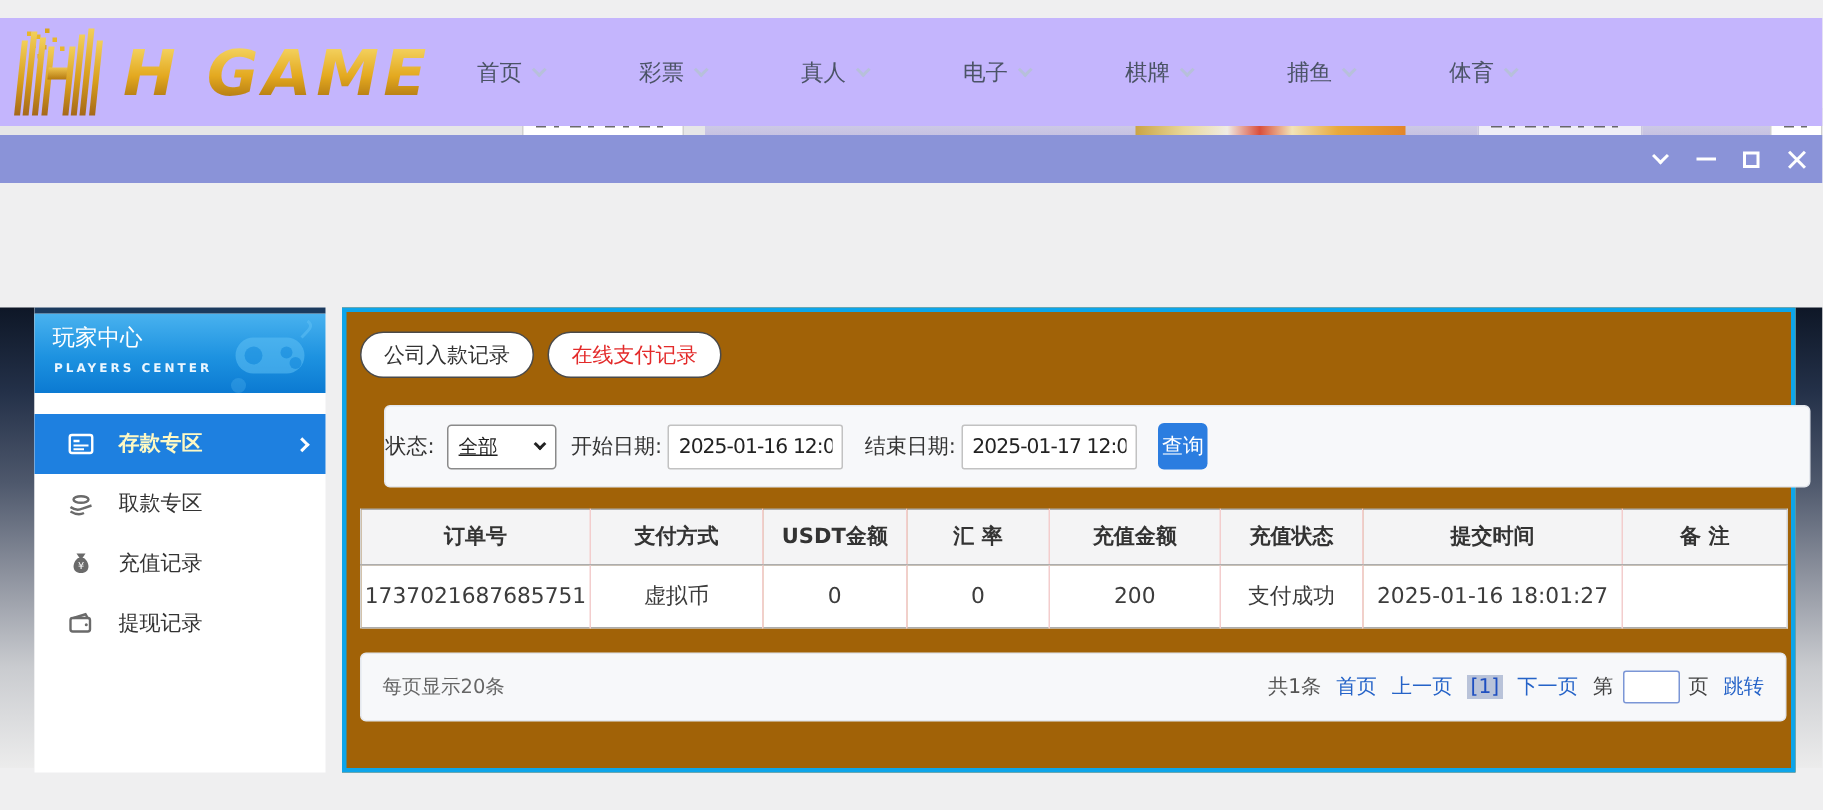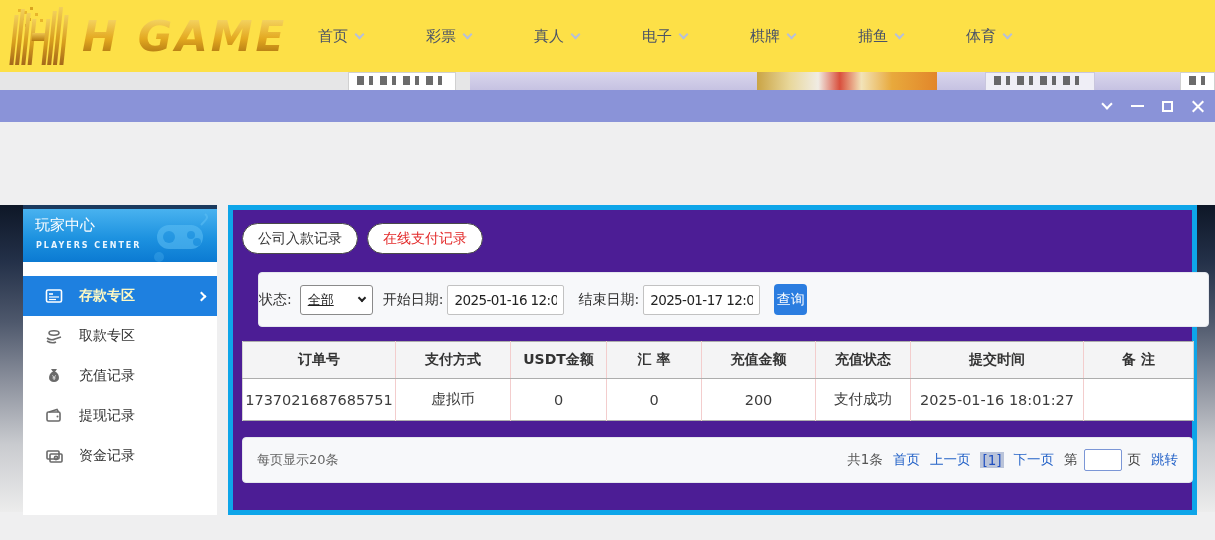--- a/index.html
+++ b/index.html
@@ -1,20 +1,20 @@
 <!DOCTYPE html>
 <html><head>
 <meta charset="utf-8">
 <style>
   * { margin:0; padding:0; box-sizing:border-box; }
   html,body { width:1215px; height:540px; overflow:hidden; }
   body { position:relative; background:#efeff0; font-family:"DejaVu Sans","Liberation Sans",sans-serif; color:#333; }
 
   
-  .top-header { position:absolute; left:0; top:0; width:1215px; height:72px; background:#fde047; z-index:5; }
+  .top-header { position:absolute; left:0; top:12px; width:1215px; height:72px; background:#c4b5fd; z-index:5; }
   .logo { position:absolute; left:8px; top:4px; height:64px; display:flex; align-items:center; }
   .emblem { position:relative; width:70px; height:62px; margin-right:4px; }
   .bars { position:absolute; bottom:2px; display:flex; align-items:flex-end; gap:2px; }
   .bars.b1 { left:4px; } .bars.b2 { left:36px; }
   .bar { width:4px; background:linear-gradient(180deg,#f2cf5a,#d79d1d 55%,#a5681a); transform:skewX(-6deg); }
   .crossbar { position:absolute; left:24px; bottom:26px; width:14px; height:8px; background:linear-gradient(180deg,#eec44e,#b5790f); transform:skewX(-6deg); }
   .confetti { position:absolute; left:10px; top:4px; width:3px; height:3px; background:#e8b52c;
               box-shadow:6px 2px #e8b52c, 12px -2px #d9a41f, 3px 8px #e8b52c, 10px 9px #d9a41f, 17px 4px #e8b52c, 14px 13px #d9a41f, 22px 10px #e8b52c, 7px 15px #d9a41f; }
   .logo-text { font-size:42px; font-weight:bold; font-style:italic; letter-spacing:3px;
                background:linear-gradient(180deg,#f6d868 10%,#e3a81f 55%,#9c650e);
@@ -59,21 +59,21 @@
   .sb-underline { width:92px; height:3px; background:#1778d0; margin-top:12px; }
   .sb-menu { margin-top:14px; }
   .sb-item { position:relative; height:40px; display:flex; align-items:center; padding-left:22px; cursor:pointer; }
   .sb-item .ico { width:18px; height:18px; margin-right:16px; display:flex; align-items:center; justify-content:center; }
   .sb-item .lbl { font-size:14px; color:#333; }
   .sb-item.active { background:#1e80e0; }
   .sb-item.active .lbl { color:#fef9c3; font-weight:bold; }
   .sb-item.active .arrow { position:absolute; right:12px; width:7px; height:7px; border-right:2px solid #fff; border-top:2px solid #fff; transform:rotate(45deg); }
 
   
-  .main-panel { position:absolute; left:228px; top:205px; width:969px; height:310px; background:#4c1d95; border:5px solid #0ea5e9; z-index:2; }
+  .main-panel { position:absolute; left:228px; top:205px; width:969px; height:310px; background:#a16207; border:3px solid #0ea5e9; z-index:2; }
   .tabs { position:absolute; left:9px; top:13px; display:flex; gap:9px; }
   .tab-pill { height:31px; padding:0 15px; border:1px solid #4a4a4a; border-radius:16px; background:#fff; display:flex; align-items:center; font-size:14px; color:#333; cursor:pointer; }
   .tab-pill.active { color:#e32b2b;text-align:center; }
 
   .filter-box { position:absolute; left:25px; top:62px; width:951px; height:55px; background:#f7f8fa; border:1px solid #e4e7ed; border-radius:4px; display:flex; align-items:center; }
   .f-label { font-size:14px; color:#333; }
   .f-select { width:73px; height:30px; margin:0 10px 0 8px; background:#fff; border:1px solid #8a8a8a; border-radius:3px; display:flex; align-items:center; justify-content:space-between; padding:0 7px; font-size:13px; color:#222; cursor:pointer;text-decoration:underline; }
   .sel-caret { width:6px; height:6px; border-right:2px solid #222; border-bottom:2px solid #222; transform:rotate(45deg); margin-top:-3px; }
   .f-input { height:30px; background:#fff; border:1px solid #c2c2c2; border-radius:2px; font-size:13.5px; color:#222; padding:0 6px; margin:0 14px 0 4px; font-family:"DejaVu Sans","Liberation Sans",sans-serif; }
   .f-input.date { width:117px; letter-spacing:-0.6px; }
@@ -233,30 +233,20 @@
     </div>
     <div class="sb-item">
       <span class="ico">
         <svg width="18" height="18" viewBox="0 0 18 18">
             <rect x="2" y="5" width="13" height="9" rx="1.5" class="icon-gray"></rect>
             <path d="M4 5 l8 -2.5 1.5 2.5" class="icon-gray"></path>
             <circle cx="12.5" cy="9.5" r="1" fill="#6a6a6a"></circle>
           </svg>
       </span>
       <span class="lbl">提现记录</span>
-    </div>
-    <div class="sb-item">
-      <span class="ico">
-        <svg width="18" height="18" viewBox="0 0 18 18">
-            <rect x="2" y="4" width="12" height="8" rx="1" class="icon-gray"></rect>
-            <rect x="5" y="7" width="12" height="8" rx="1" fill="#fff" class="icon-gray"></rect>
-            <circle cx="11" cy="11" r="1.6" class="icon-gray"></circle>
-          </svg>
-      </span>
-      <span class="lbl">资金记录</span>
     </div>
   </div>
 </div>
 
 <div class="main-panel">
 
   <div class="tabs">
     <div class="tab-pill">公司入款记录</div>
     <div class="tab-pill active">在线支付记录</div>
   </div>

